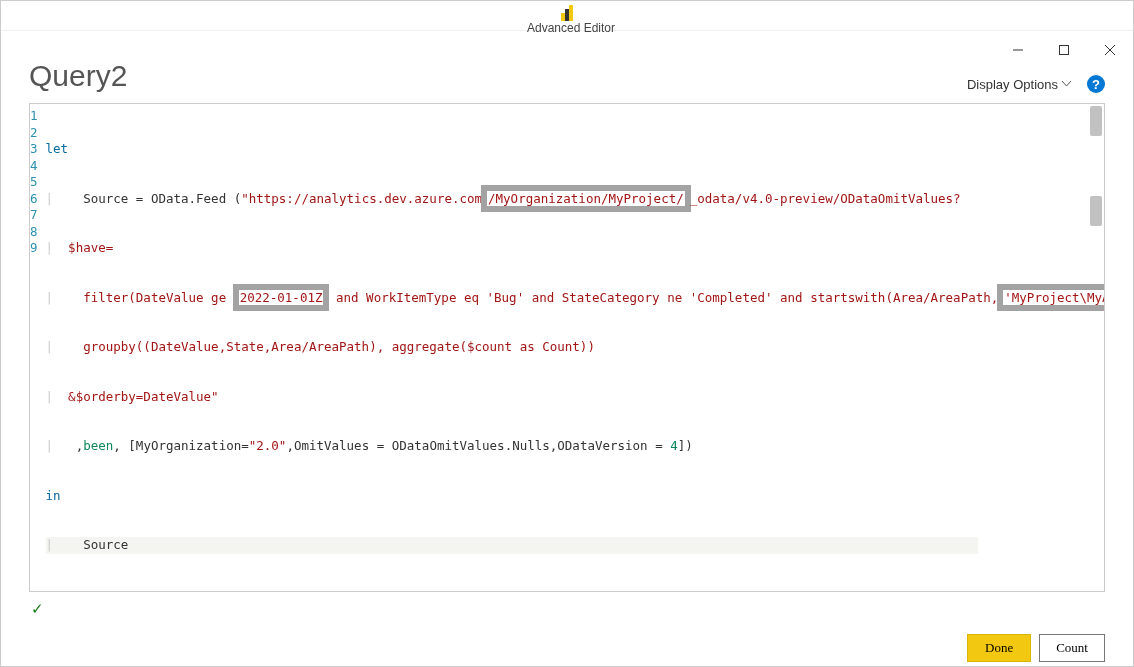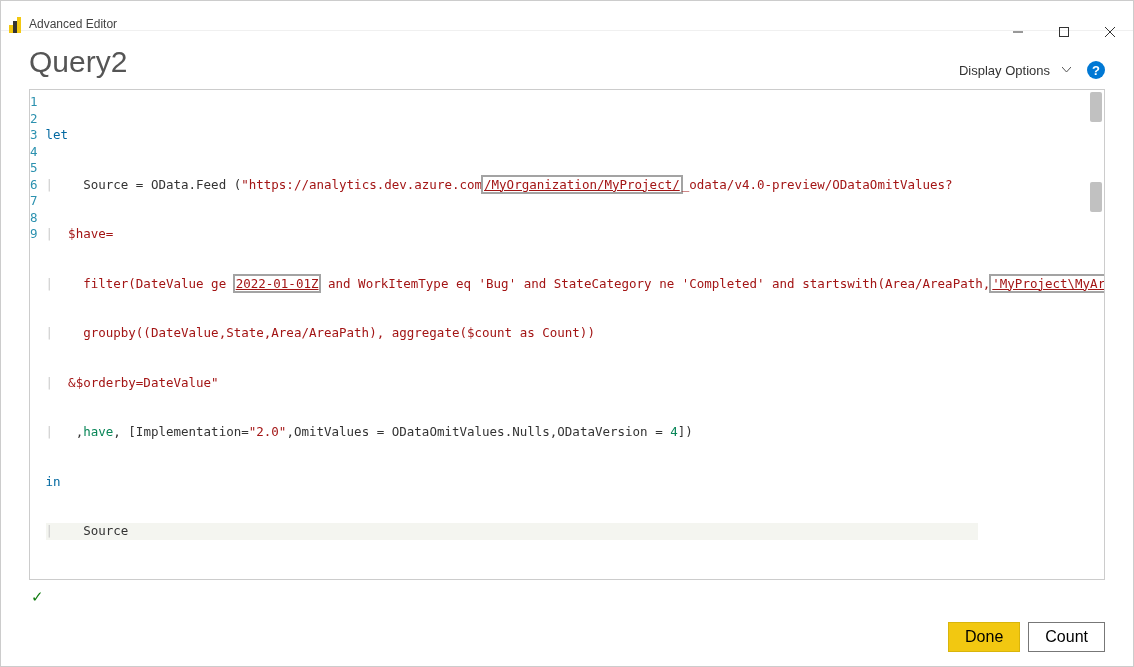--- a/index.html
+++ b/index.html
@@ -1,56 +1,56 @@
 <!DOCTYPE html>
 <html><head>
 <meta charset="utf-8">
 <style>
   * { box-sizing: border-box; margin: 0; padding: 0; }
   body { font-family: "Segoe UI", Tahoma, sans-serif; font-size: 13px; color: #333; background: #fff; width: 1134px; height: 667px; overflow: hidden; border: 1px solid #ccc; display: flex; flex-direction: column; }
-  .titlebar { height: 30px; display: flex; align-items: flex-start; padding: 16px 0 0 8px; border-bottom: 1px solid #f0f0f0; }
+  .titlebar { height: 30px; display: flex; align-items: center; padding: 4px 0 0 8px; border-bottom: 1px solid #f0f0f0; flex-direction: column; }
   .title-icon { display: flex; gap: 0; margin-right: 8px; }
   .bar { width: 4px; height: 16px; }
   .bar1 { height: 8px; margin-top: 8px; background: #f2c811; }
   .bar2 { height: 12px; margin-top: 4px; background: #333; }
   .bar3 { height: 16px; background: #f2c811; }
   .window-title { font-size: 12px; color: #444; }
   .win-controls { margin-left: auto; display: flex; }
   .win-btn { width: 46px; height: 30px; display: flex; align-items: center; justify-content: center; cursor: pointer; }
   .win-btn svg { stroke: #333; }
 
   .body-wrap { flex: 1; padding: 14px 28px 14px 28px; display: flex; flex-direction: column; }
   .header-row { display: flex; align-items: flex-end; justify-content: space-between; margin-bottom: 10px; }
-  .query-name { font-size: 30px; font-weight: 300; color: #555; }
+  .query-name { font-size: 30px; font-weight: 300; color: #555; margin-top: 14px; }
   .header-right { display: flex; align-items: center; gap: 16px; }
-  .display-options { font-size: 13px; color: #333; cursor: pointer; display: flex; align-items: center; gap: 12px; }
+  .display-options { font-size: 13px; color: #333; cursor: pointer; display: flex; align-items: center; gap: 4px; }
   .help-icon { width: 18px; height: 18px; border-radius: 50%; background: #0078d4; color: #fff; display: flex; align-items: center; justify-content: center; font-size: 13px; font-weight: 600; cursor: pointer; }
 
   .editor { border: 1px solid #ccc; flex: 1; position: relative; background: #fff; display: flex; flex-direction: column; overflow: hidden; }
   .editor-body { flex: 1; display: flex; font-family: Consolas, monospace; font-size: 12.5px; position: relative; }
   .gutter { text-align: right; padding: 4px 8px 4px 0; color: #2b91af; width: 38px; user-select: none; }
   .gutter div { line-height: 16.5px; }
   .code { padding: 4px 0; white-space: pre; position: relative; line-height: 16.5px; }
   .code .line { line-height: 16.5px; height: 16.5px; }
   .line.current { background: #f4f5f0; width: 932px; }
   .kw { color: #0369a1; }
   .str { color: #a31515; }
   .lit { color: #0a8658; }
   .num { color: #098658; }
   .guide { display: inline-block; color: #ccc; }
-  .hl { border: 2px solid #a3a3a3; padding: 0 1px; margin: -1px -1px; text-decoration: underline; }
+  .hl { border: 6px solid #a3a3a3; padding: 0 1px; margin: -1px -1px; }
   .scrollbar { position: absolute; right: 2px; top: 2px; width: 14px; height: calc(100% - 4px); }
   .thumb { position: absolute; right: 0; width: 12px; height: 30px; background: #c1c1c1; border-radius: 2px; }
   .thumb.top { top: 0; }
   .thumb.mid { top: 90px; }
 
   .status { padding: 8px 2px 10px 2px; display: flex; align-items: center; gap: 6px; font-size: 13px; color: #444; }
   .check { color: #107c10; font-size: 15px; }
   .footer { display: flex; justify-content: flex-end; gap: 8px; padding-top: 6px; }
-  .btn { min-width: 64px; padding: 5px 16px; font-size: 16px; border: 1px solid #777; background: #fff; cursor: pointer; font-family: Liberation Sans, sans-serif; }
+  .btn { min-width: 64px; padding: 5px 16px; font-size: 13px; border: 1px solid #777; background: #fff; cursor: pointer; font-family: Liberation Serif, serif; }
   .btn.primary { background: #f2c811; border-color: #d9b50b; }
 </style>
 </head>
 <body>
 
 <div class="titlebar">
   <div class="title-icon">
     <div class="bar bar1"></div>
     <div class="bar bar2"></div>
     <div class="bar bar3"></div>
@@ -103,21 +103,21 @@
         <div>8</div>
         <div>9</div>
       </div>
       <div class="code">
         <div class="line"><span class="kw">let</span></div>
         <div class="line"><span class="guide">|</span><span>    Source = OData.Feed (</span><span class="str">"https://analytics.dev.azure.com</span><span class="str hl">/MyOrganization/MyProject/</span><span class="str">_odata/v4.0-preview/ODataOmitValues?</span></div>
         <div class="line"><span class="guide">|</span><span class="str">  $have=</span></div>
         <div class="line"><span class="guide">|</span><span class="str">    filter(DateValue ge </span><span class="str hl">2022-01-01Z</span><span class="str"> and WorkItemType eq 'Bug' and StateCategory ne 'Completed' and startswith(Area/AreaPath,</span><span class="str hl">'MyProject\MyAreaPath'))/</span></div>
         <div class="line"><span class="guide">|</span><span class="str">    groupby((DateValue,State,Area/AreaPath), aggregate($count as Count))</span></div>
         <div class="line"><span class="guide">|</span><span class="str">  &amp;$orderby=DateValue"</span></div>
-        <div class="line"><span class="guide">|</span><span>   ,</span><span class="lit">have</span><span>, [Implementation=</span><span class="str">"2.0"</span><span>,OmitValues = ODataOmitValues.Nulls,ODataVersion = </span><span class="num">4</span><span>])</span></div>
+        <div class="line"><span class="guide">|</span><span>   ,</span><span class="lit">been</span><span>, [MyOrganization=</span><span class="str">"2.0"</span><span>,OmitValues = ODataOmitValues.Nulls,ODataVersion = </span><span class="num">4</span><span>])</span></div>
         <div class="line"><span class="kw">in</span></div>
         <div class="line current"><span class="guide">|</span><span>    Source</span></div>
       </div>
       <div class="scrollbar">
         <div class="thumb top"></div>
         <div class="thumb mid"></div>
       </div>
     </div>
   </div>
 

